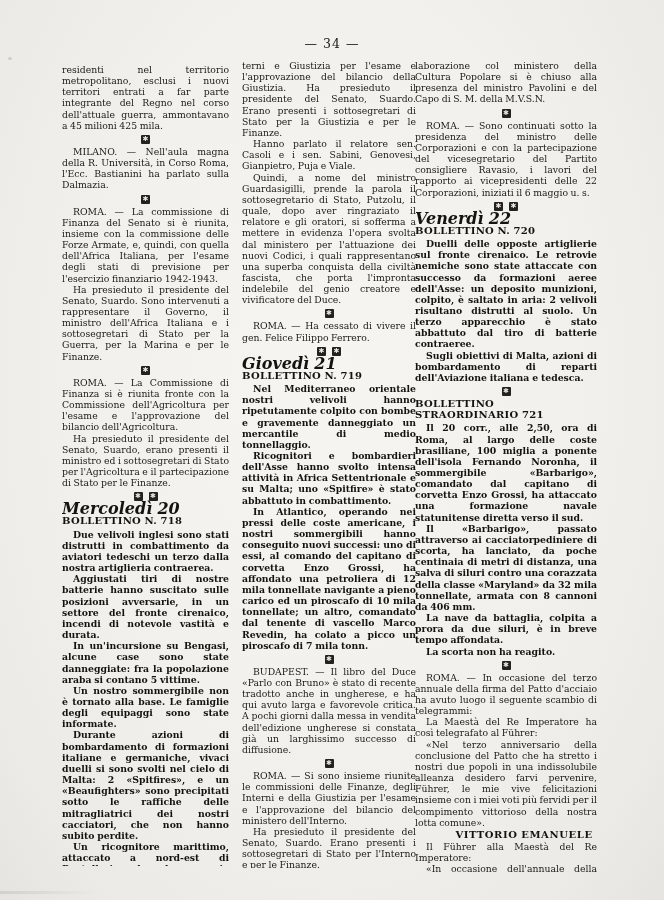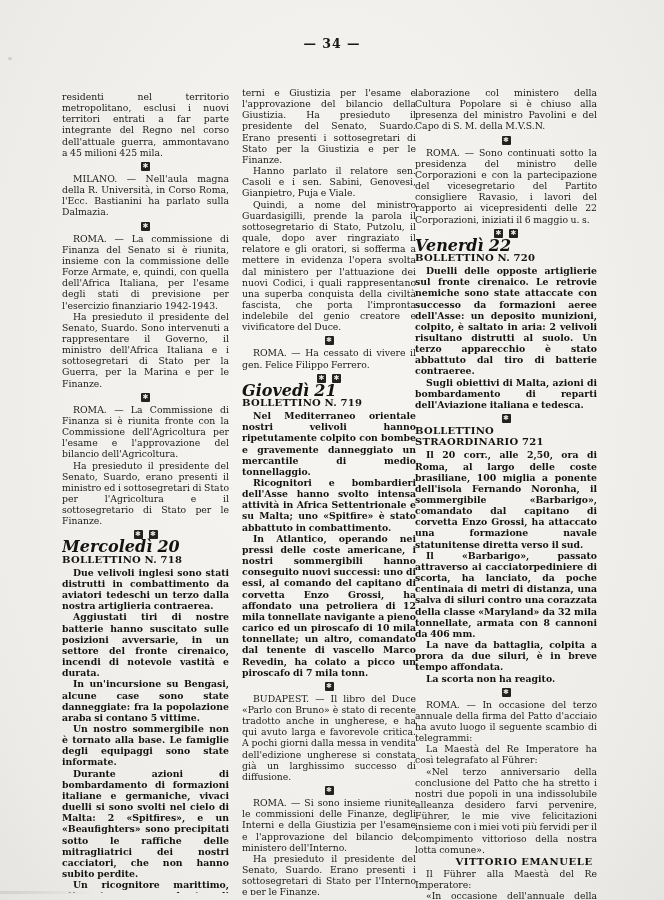--- a/index.html
+++ b/index.html
@@ -7,30 +7,29 @@
     position:relative;
     width:664px;height:900px;
     margin:0 auto;
     background:radial-gradient(ellipse at 50% 42%, #f6f5f1 0%, #f1f0ec 55%, #eceae6 85%, #e6e4e0 100%);
     font-family:"DejaVu Serif","Liberation Serif",serif;
     color:#1b1a17;
     overflow:hidden;
   }
   .pagenum{
     position:absolute;top:36px;left:0;width:664px;
-    text-align:center;font-size:12.5px;font-weight:bold;
+    text-align:center;font-size:12.5px;font-weight:normal;
     letter-spacing:1px;color:#191814;
   }
   .col{
     position:absolute;
     font-size:9.3px;line-height:11.15px;
     text-align:justify;
     overflow:hidden;
     word-spacing:-0.4px;
-    margin-top:27px;
   }
   .col-1{left:62px;top:64px;width:167px;height:802px;}
   .col-2{left:242px;top:60px;width:174px;height:808px;}
   .col-3{left:415px;top:60px;width:182px;height:815px;}
   .para{margin:0;text-indent:11px;}
   .para.noindent{text-indent:0;}
   .para.bold{font-weight:bold;color:#141310;}
   .sep{text-align:center;margin:3px 0 2px 0;line-height:10px;}
   .star{
     display:inline-block;width:9px;height:9px;margin:0 3px;
@@ -67,21 +66,21 @@
   <div class="pagenum">— 34 —</div>
   <div class="col col-1">
       <p class="para noindent">residenti nel territorio metropolitano, esclusi i nuovi territori entrati a far parte integrante del Regno nel corso dell'attuale guerra, ammontavano a 45 milioni 425 mila.</p>
       <div class="sep"><span class="star">✱</span></div>
       <p class="para">MILANO. — Nell'aula magna della R. Università, in Corso Roma, l'Ecc. Bastianini ha parlato sulla Dalmazia.</p>
       <div class="sep"><span class="star">✱</span></div>
       <p class="para">ROMA. — La commissione di Finanza del Senato si è riunita, insieme con la commissione delle Forze Armate, e, quindi, con quella dell'Africa Italiana, per l'esame degli stati di previsione per l'esercizio finanziario 1942-1943.</p>
       <p class="para">Ha presieduto il presidente del Senato, Suardo. Sono intervenuti a rappresentare il Governo, il ministro dell'Africa Italiana e i sottosegretari di Stato per la Guerra, per la Marina e per le Finanze.</p>
       <div class="sep"><span class="star">✱</span></div>
       <p class="para">ROMA. — La Commissione di Finanza si è riunita fronte con la Commissione dell'Agricoltura per l'esame e l'approvazione del bilancio dell'Agricoltura.</p>
-      <p class="para">Ha presieduto il presidente del Senato, Suardo, erano presenti il ministro ed i sottosegretari di Stato per l'Agricoltura e il sottosegretario di Stato per le Finanze.</p>
+      <p class="para">Ha presieduto il presidente del Senato, Suardo, erano presenti il ministro ed i sottosegretari di Stato per l'Agricoltura e il partecipazione di Stato per le Finanze.</p>
       <div class="sep"><span class="star">✱</span><span class="star">✱</span></div>
       <div class="date-heading">Mercoledì 20</div>
       <div class="bulletin-heading">BOLLETTINO N. 718</div>
       <p class="para bold">Due velivoli inglesi sono stati distrutti in combattimento da aviatori tedeschi un terzo dalla nostra artiglieria contraerea.</p>
       <p class="para bold">Aggiustati tiri di nostre batterie hanno suscitato sulle posizioni avversarie, in un settore del fronte cirenaico, incendi di notevole vastità e durata.</p>
       <p class="para bold">In un'incursione su Bengasi, alcune case sono state danneggiate: fra la popolazione araba si contano 5 vittime.</p>
       <p class="para bold">Un nostro sommergibile non è tornato alla base. Le famiglie degli equipaggi sono state informate.</p>
       <p class="para bold">Durante azioni di bombardamento di formazioni italiane e germaniche, vivaci duelli si sono svolti nel cielo di Malta: 2 «Spitfires», e un «Beaufighters» sono precipitati sotto le raffiche delle mitragliatrici dei nostri cacciatori, che non hanno subito perdite.</p>
       <p class="para bold">Un ricognitore marittimo, attaccato a nord-est di Pantelleria da due caccia nemici, ne abbatteva uno obbligando l'altro ad allontanarsi, e rientrava alla base dopo aver compiuto la sua missione.</p>
     </div>

